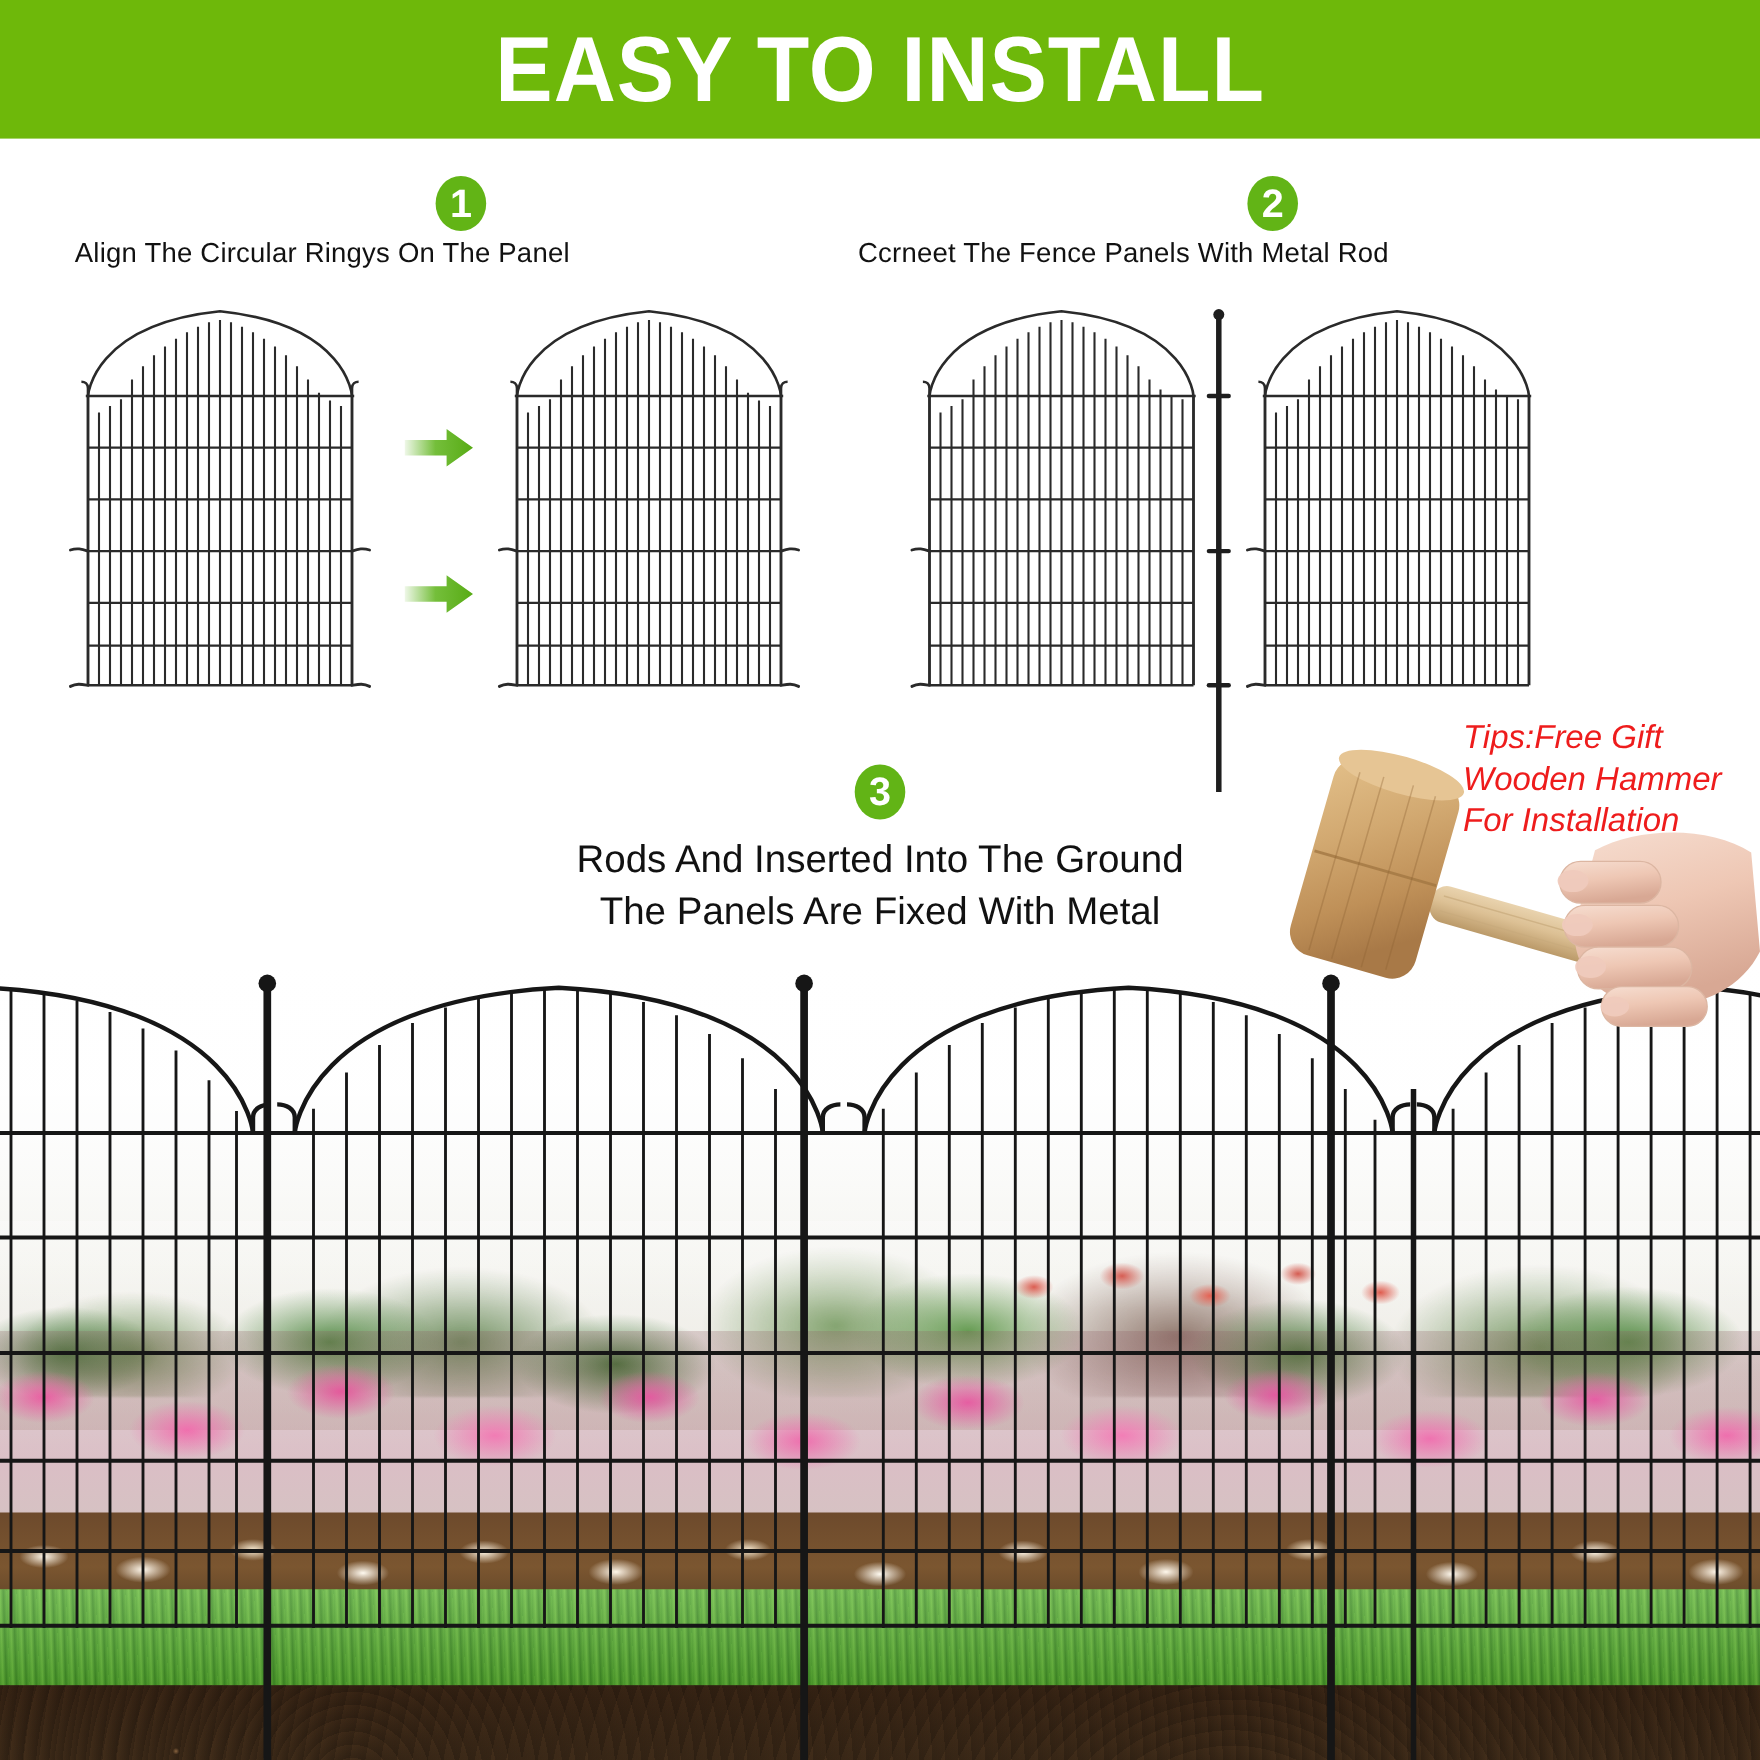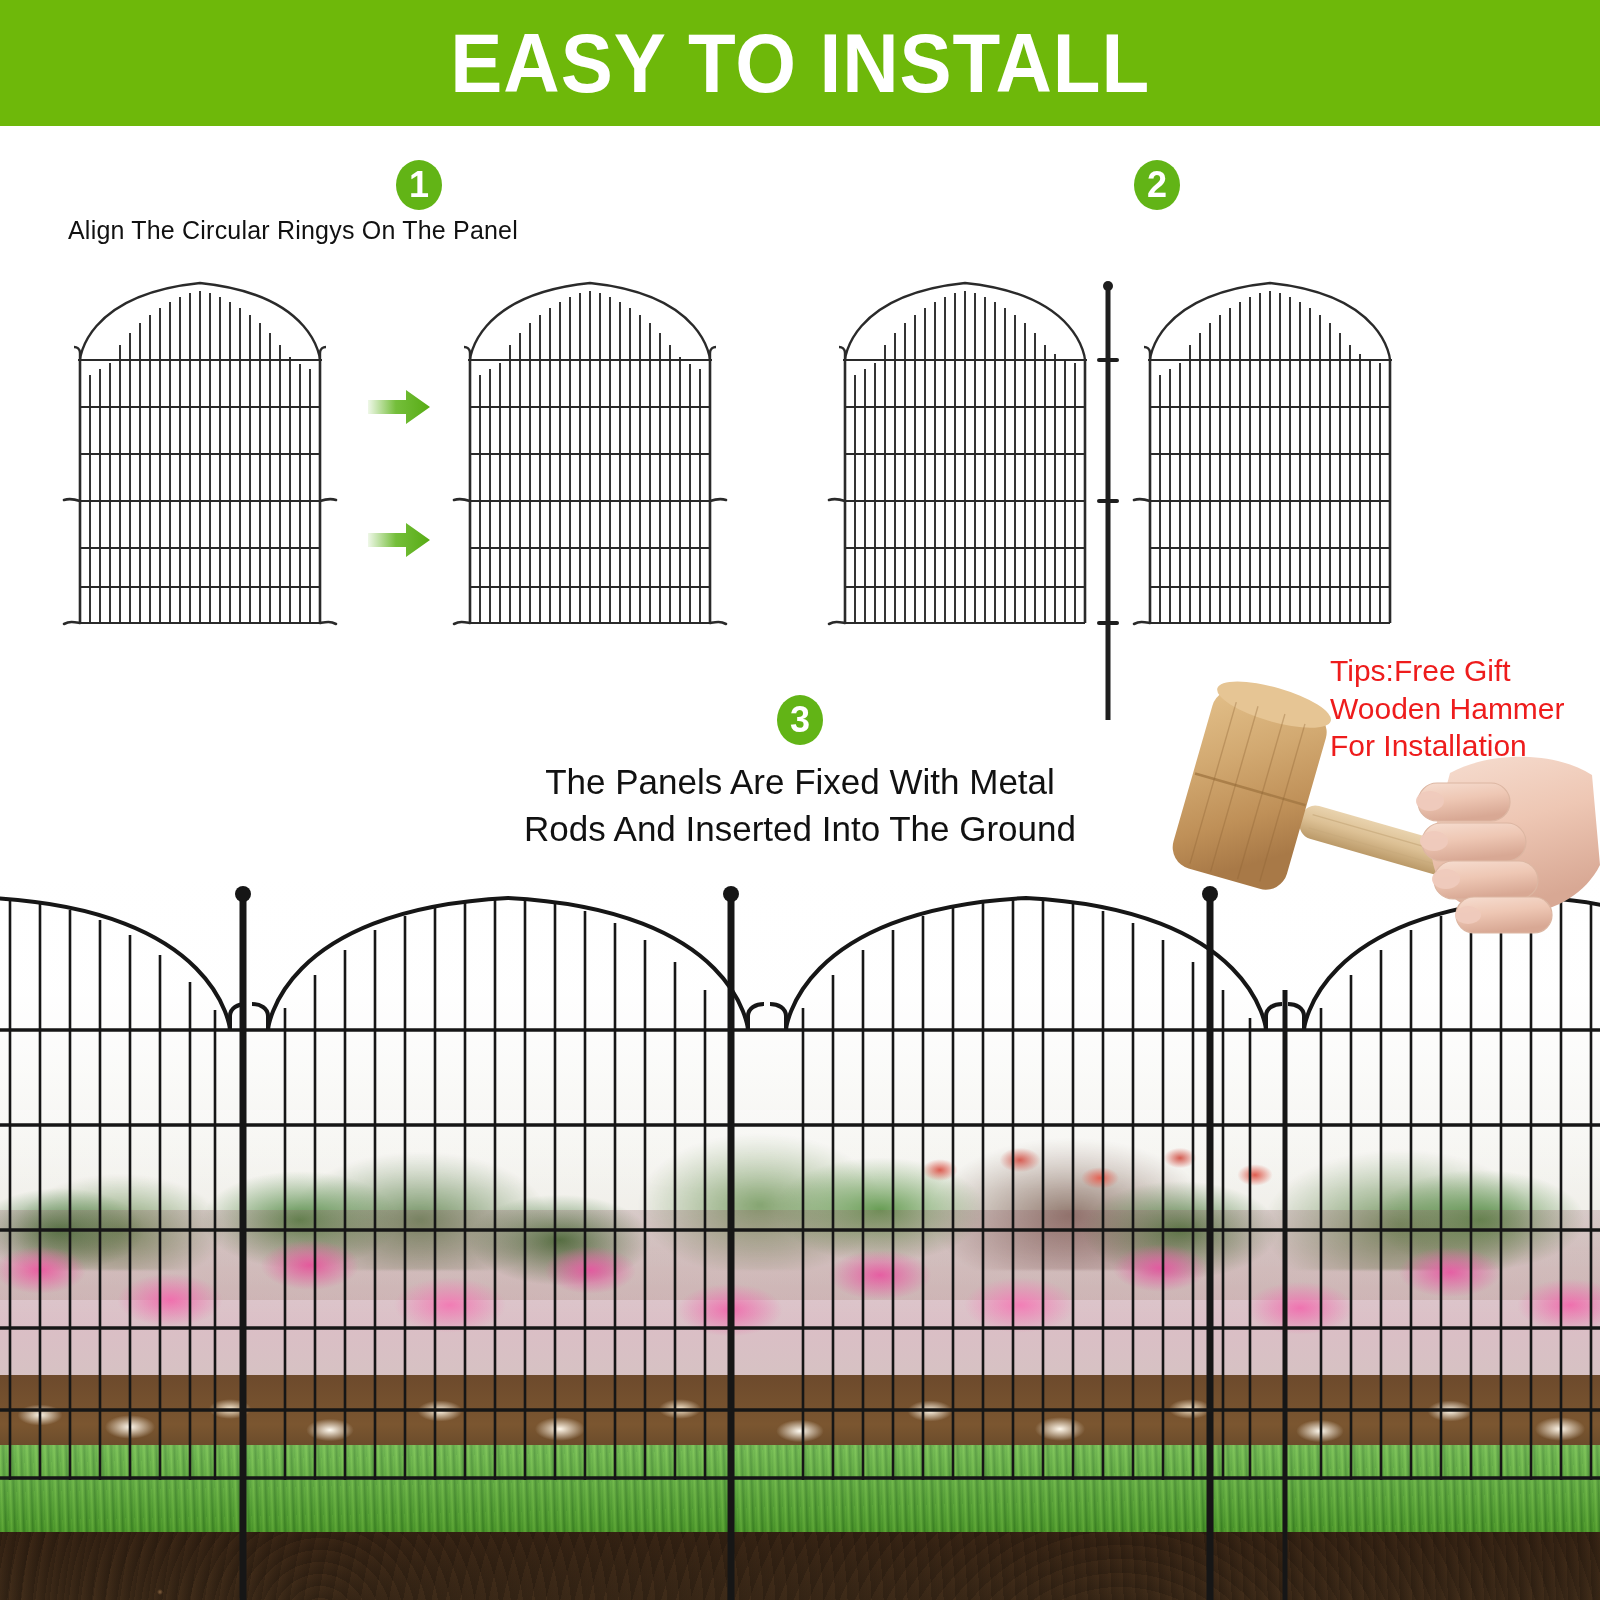--- a/index.html
+++ b/index.html
@@ -173,20 +173,21 @@
   </div>
 
   <div class="badge" style="left:396px; top:160px;">
     <span>1</span>
   </div>
   <div class="step-caption" style="left:68px; top:216px;">Align The Circular Ringys On The Panel</div>
 
   <div class="badge" style="left:1134px; top:160px;">
     <span>2</span>
   </div>
+  <div class="step-caption" style="left:780px; top:216px;">Ccrneet The Fence Panels With Metal Rod</div>
 
   <svg class="diagram" style="left:50px; top:265px;" width="730" height="380" viewBox="0 0 730 380">
     <defs>
       <g id="fencePanel">
 
         <path d="M30,95 C30,95 34,30 150,18 C266,30 270,95 270,95" fill="none" stroke="#2a2a2a" stroke-width="2.4" stroke-linecap="round"></path>
 
         <path d="M30,95 L30,88 C30,84 27,82 24,82" fill="none" stroke="#2a2a2a" stroke-width="2.4"></path>
         <path d="M270,95 L270,88 C270,84 273,82 276,82" fill="none" stroke="#2a2a2a" stroke-width="2.4"></path>
 
@@ -362,25 +363,25 @@
       <path d="M274,110 L292,110" stroke="#1e1e1e" stroke-width="4" stroke-linecap="round"></path>
       <path d="M274,251 L292,251" stroke="#1e1e1e" stroke-width="4" stroke-linecap="round"></path>
       <path d="M274,373 L292,373" stroke="#1e1e1e" stroke-width="4" stroke-linecap="round"></path>
     </g>
   </svg>
 
   <div class="badge" style="left:777px; top:695px;">
     <span>3</span>
   </div>
   <div class="step3-caption" style="left:420px; top:758px;">
+    <div>Rods And Inserted Into The Ground</div>
     <div>The Panels Are Fixed With Metal</div>
-    <div>Rods And Inserted Into The Ground</div>
-  </div>
-
-  <div class="tips-text" style="left:1330px; top:652px;">
+  </div>
+
+  <div class="tips-text" style="left:1330px; top:652px;font-style:italic;">
     <div>Tips:Free Gift</div>
     <div>Wooden Hammer</div>
     <div>For Installation</div>
   </div>
 
   <div class="photo">
     <div class="sky"></div>
     <div class="backwall"></div>
     <div class="shrub-layer"></div>
     <div class="greenery"></div>

